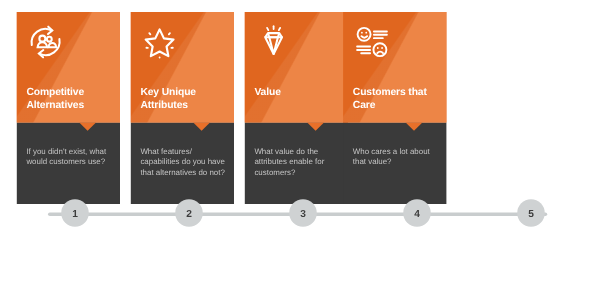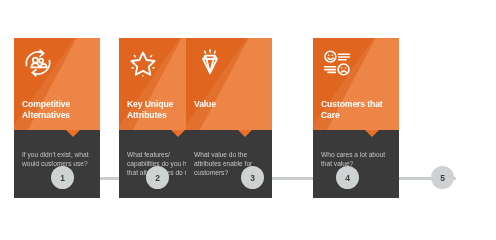--- a/index.html
+++ b/index.html
@@ -41,26 +41,25 @@
     width: 496px;
     height: 200px;
     z-index: 2;
   }
 
   .card {
     position: absolute;
     top: 10px;
     width: 104px;
     height: 160px;
-    margin-top: 28px;
   }
   .card-0 { left: 14px; }
-  .card-1 { left: 119px; }
-  .card-2 { left: 186px; }
-  .card-3 { left: 313px; }
+  .card-1 { left: 109px; }
+  .card-2 { left: 204px; }
+  .card-3 { left: 286px; }
   .card-4 { left: 394px; }
 
   
   .card-body {
     position: absolute;
     left: 0;
     top: 92px;
     width: 86px;
     height: 68px;
     background: #3a3a3a;

